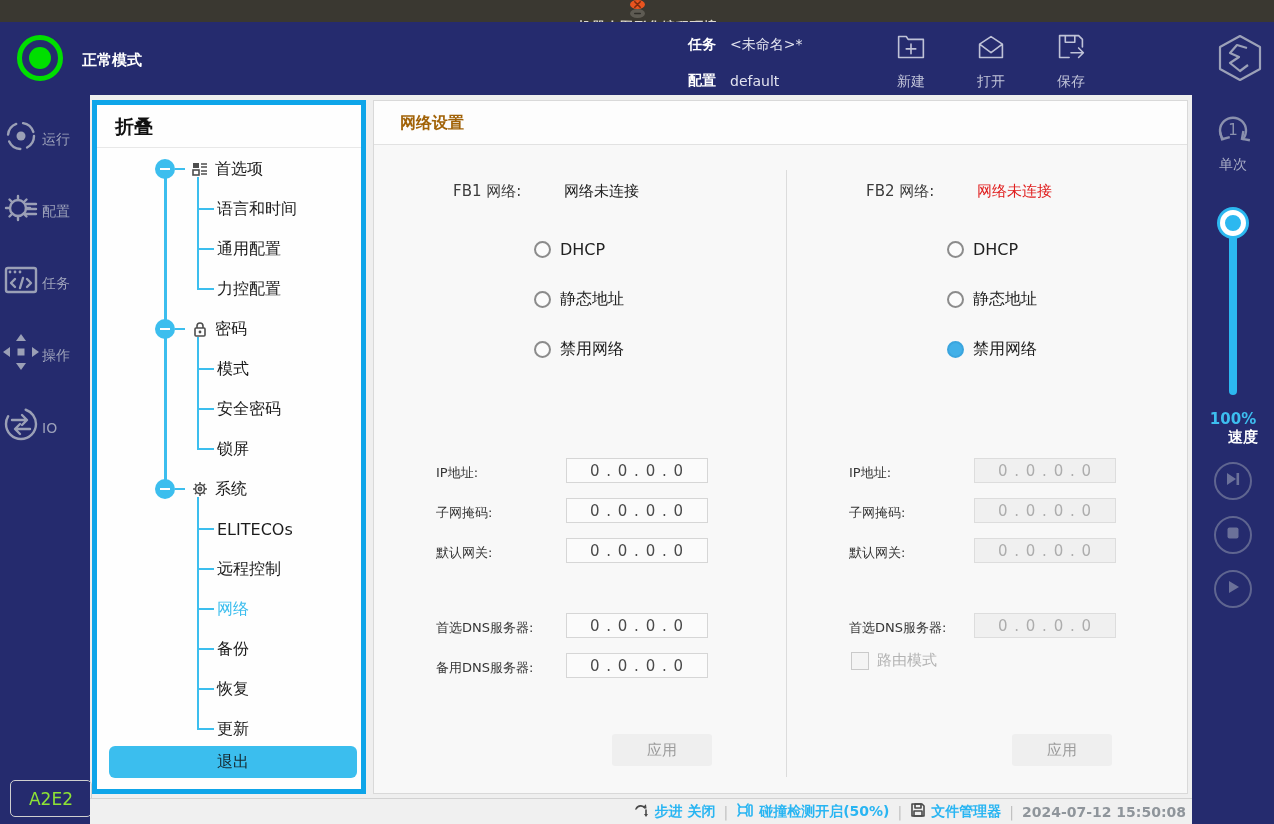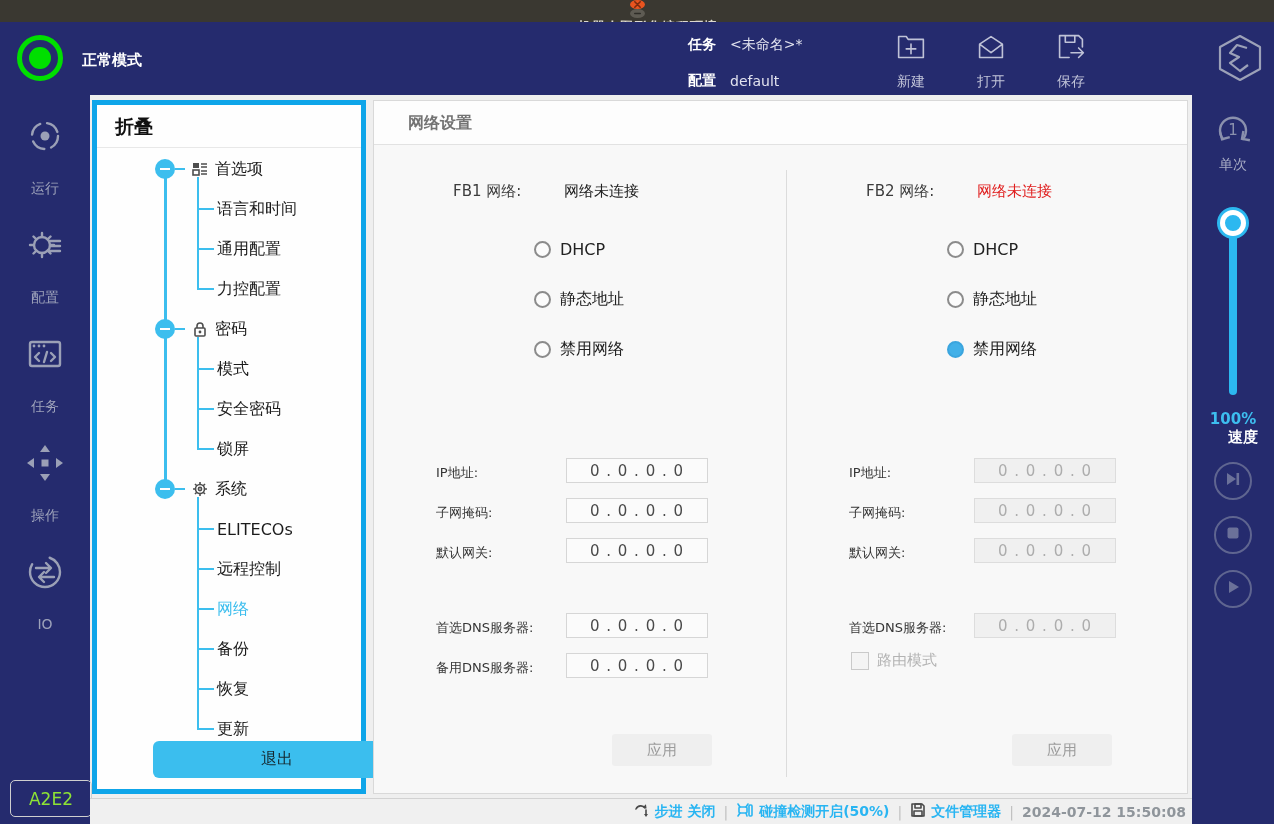--- a/index.html
+++ b/index.html
@@ -24,21 +24,21 @@
   .task-val { color:#E2E3EF; font-size:14px; }
   .hdr-actions { position:absolute; left:882px; top:6px; display:flex; gap:22px; }
   .hdr-btn { width:58px; display:flex; flex-direction:column; align-items:center; cursor:pointer; }
   .hdr-btn svg { width:38px; height:38px; }
   .hdr-btn .lbl { color:#C2C5D9; font-size:14px; margin-top:3px; }
   .logo { position:absolute; left:1214px; top:10px; width:52px; height:52px; }
   .icon-stroke { stroke:#BFC2D7; fill:none; stroke-width:1.7; stroke-linecap:round; stroke-linejoin:round; }
 
   
   .left-rail { position:absolute; left:0; top:95px; width:90px; height:729px; background:#252B6E; }
-  .rail-item { display:flex; flex-direction:column; align-items:center; margin-top:26px; cursor:pointer;gap:15px; }
+  .rail-item { display:flex; flex-direction:row; align-items:center; margin-top:26px; cursor:pointer; }
   .rail-item:first-child { margin-top:20px; }
   .rail-item svg { width:42px; height:42px; }
   .rail-item .lbl { color:#9DA2BA; font-size:14px; margin-top:4px; }
   .rail-stroke { stroke:#9BA0B6; fill:none; stroke-width:2.4; stroke-linecap:round; stroke-linejoin:round; }
   .rail-fill { fill:#9BA0B6; }
   .badge { position:absolute; left:10px; bottom:7px; width:82px; height:37px; border:1px solid #CFCFCF; border-radius:5px; display:flex; align-items:center; justify-content:center; color:#8DE335; font-size:17px; }
 
   
   .right-rail { position:absolute; left:1192px; top:95px; width:82px; height:729px; background:#252B6E; }
   .single { position:absolute; left:0; top:13px; width:82px; display:flex; flex-direction:column; align-items:center; }
@@ -60,25 +60,25 @@
   .tree-row.child { padding-left:72px; }
   .tree-row .t-label.sel { color:#3DBEEE; }
   .toggle { position:relative; width:20px; height:20px; margin-left:10px; background:#3CBEEE; border-radius:50%; flex:none; }
   .toggle::after { content:""; position:absolute; left:5px; top:9px; width:10px; height:2px; background:#FFFFFF; }
   .conn { width:10px; height:2px; background:#3CBEEE; flex:none; }
   .t-icon { width:18px; height:18px; margin:0 6px 0 6px; flex:none; }
   .t-icon svg { width:18px; height:18px; }
   .tree-stroke { stroke:#4E4E4E; fill:none; stroke-width:1.6; }
   .tree-fill { fill:#4E4E4E; }
   .tline { position:absolute; background:#3CBEEE; }
-  .exit-btn { position:absolute; left:12px; bottom:11px; width:248px; height:37px; background:#3BBEEE; border:none; border-radius:6px; font-size:16px; color:#15272E; font-family:inherit; cursor:pointer;margin-left:44px; }
+  .exit-btn { position:absolute; left:12px; bottom:11px; width:248px; height:32px; background:#3BBEEE; border:none; border-radius:6px; font-size:16px; color:#15272E; font-family:inherit; cursor:pointer; }
 
   
   .main-panel { position:absolute; left:373px; top:100px; width:815px; height:694px; background:#F8F8F8; border:1px solid #D9D9D9; }
-  .main-title { height:44px; line-height:43px; padding-left:34px; background:#FDFDFD; border-bottom:1px solid #E2E2E2; font-size:16px; font-weight:bold; color:#737373; }
+  .main-title { height:44px; line-height:43px; padding-left:26px; background:#FDFDFD; border-bottom:1px solid #E2E2E2; font-size:16px; font-weight:bold; color:#a16207; }
   .main-content { position:absolute; left:0; top:45px; right:0; bottom:0; }
   .vdivider { position:absolute; left:412px; top:24px; bottom:16px; width:1px; background:#DCDCDC; }
   .col { position:absolute; top:0; width:406px; height:100%; }
   .col1 { left:2px; } .col2 { left:415px; }
   .dev-row { position:absolute; top:36px; height:20px; }
   .dev-label { position:absolute; left:77px; color:#3C3C3C; font-size:15px; white-space:nowrap; }
   .dev-status { position:absolute; left:188px; font-size:15px; white-space:nowrap; color:#222; }
   .dev-status.err { color:#E02020; }
   .radio-row { position:absolute; left:158px; height:26px; display:flex; align-items:center; cursor:pointer; }
   .radio { width:17px; height:17px; border:2px solid #8C8C8C; border-radius:50%; margin-right:9px; background:#FCFCFC; flex:none; }

